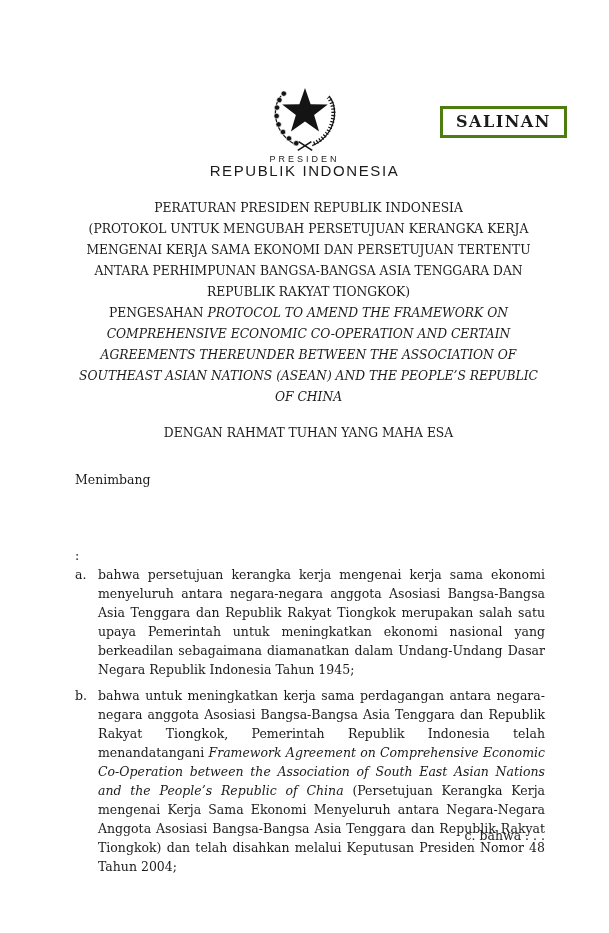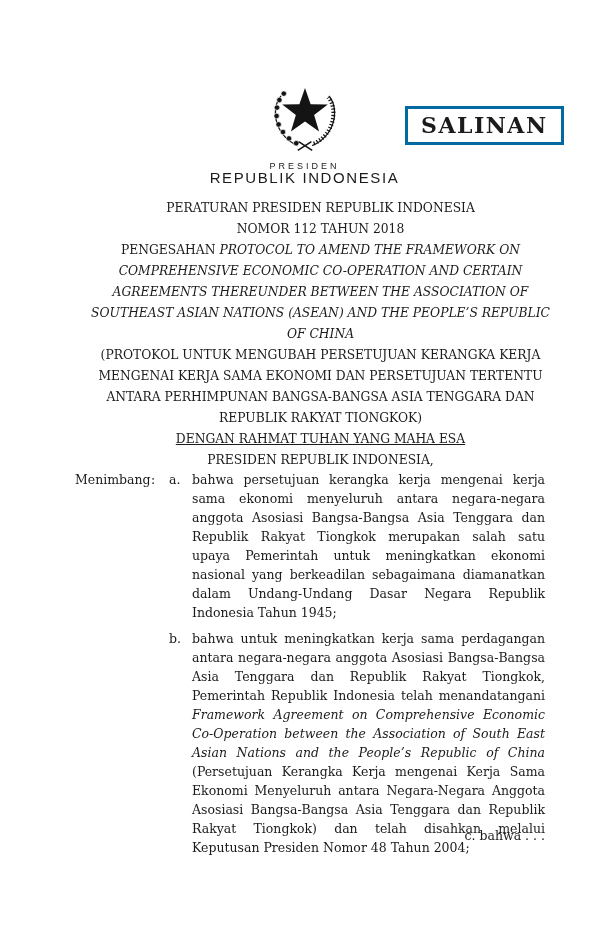--- a/index.html
+++ b/index.html
@@ -11,48 +11,48 @@
     font-family:"DejaVu Serif","Liberation Serif",serif;
     color:#1b1b1b;
     overflow:hidden;
   }
   
   .emblem-wrap{
     position:absolute;top:76px;left:0;width:100%;
     text-align:center;line-height:0;
   }
   .letterhead{
-    position:absolute;top:160px;left:0;width:100%;
+    position:absolute;top:153px;left:0;width:100%;
     text-align:center;
     font-family:"Liberation Sans","DejaVu Sans",sans-serif;
   }
   .letterhead .lh1{font-size:9px;letter-spacing:3px;line-height:12px;}
   .letterhead .lh2{font-size:15px;letter-spacing:1.6px;line-height:12px;}
   
   .salinan{
-    position:absolute;top:106px;left:405px;
-    border:3px solid #0369a1;
+    position:absolute;top:106px;left:440px;
+    border:3px solid #4d7c0f;
     padding:3px 13px 4px 13px;
-    font-weight:bold;font-size:22px;letter-spacing:1.5px;
+    font-weight:bold;font-size:16px;letter-spacing:1.5px;
     font-family:"DejaVu Serif",serif;
   }
   
   .title-block{
-    position:absolute;top:198px;left:80px;width:481px;
+    position:absolute;top:198px;left:68px;width:481px;
     text-align:center;
     font-size:12.3px;line-height:21px;
   }
   .title-block .line{white-space:nowrap;}
   .italic{font-style:italic;}
-  .invocation{text-decoration:underline;}
+  .invocation{margin-top:15px;}
   
   .considerations{
     position:absolute;top:470px;left:75px;width:470px;
     font-size:12.5px;line-height:19px;
-    display:flex;align-items:flex-start;
+    display:flex;align-items:flex-start;flex-direction:column;
   }
   .consider-label{width:76px;flex:0 0 76px;}
   .consider-colon{width:18px;flex:0 0 18px;text-align:left;}
   .consider-items{flex:1;}
   .consider-item{display:flex;margin-bottom:7px;}
   .consider-item .letter{width:23px;flex:0 0 23px;}
   .consider-item .text{flex:1;text-align:justify;}
   
   .catchword{
     position:absolute;top:828px;right:64px;
@@ -90,25 +90,23 @@
 
   <div class="letterhead">
     <div class="lh1">PRESIDEN</div>
     <div class="lh2">REPUBLIK INDONESIA</div>
   </div>
 
   <div class="salinan">SALINAN</div>
 
   <div class="title-block">
     <div class="line">PERATURAN PRESIDEN REPUBLIK INDONESIA</div>
-    <div class="line">NOMOR 112 TAHUN 2018</div>
+    <div>(PROTOKOL UNTUK MENGUBAH PERSETUJUAN KERANGKA KERJA MENGENAI KERJA SAMA EKONOMI DAN PERSETUJUAN TERTENTU ANTARA PERHIMPUNAN BANGSA-BANGSA ASIA TENGGARA DAN REPUBLIK RAKYAT TIONGKOK)</div>
     <div><span>PENGESAHAN </span><span class="italic">PROTOCOL TO AMEND THE FRAMEWORK ON COMPREHENSIVE ECONOMIC CO-OPERATION AND CERTAIN AGREEMENTS THEREUNDER BETWEEN THE ASSOCIATION OF SOUTHEAST ASIAN NATIONS (ASEAN) AND THE PEOPLE’S REPUBLIC OF CHINA</span></div>
-    <div>(PROTOKOL UNTUK MENGUBAH PERSETUJUAN KERANGKA KERJA MENGENAI KERJA SAMA EKONOMI DAN PERSETUJUAN TERTENTU ANTARA PERHIMPUNAN BANGSA-BANGSA ASIA TENGGARA DAN REPUBLIK RAKYAT TIONGKOK)</div>
     <div class="invocation">DENGAN RAHMAT TUHAN YANG MAHA ESA</div>
-    <div>PRESIDEN REPUBLIK INDONESIA,</div>
   </div>
 
   <div class="considerations">
     <div class="consider-label">Menimbang</div>
     <div class="consider-colon">:</div>
     <div class="consider-items">
   <div class="consider-item">
     <span class="letter">a.</span>
     <span class="text"><span>bahwa persetujuan kerangka kerja mengenai kerja sama ekonomi menyeluruh antara negara-negara anggota Asosiasi Bangsa-Bangsa Asia Tenggara dan Republik Rakyat Tiongkok merupakan salah satu upaya Pemerintah untuk meningkatkan ekonomi nasional yang berkeadilan sebagaimana diamanatkan dalam Undang-Undang Dasar Negara Republik Indonesia Tahun 1945;</span></span>
   </div>

